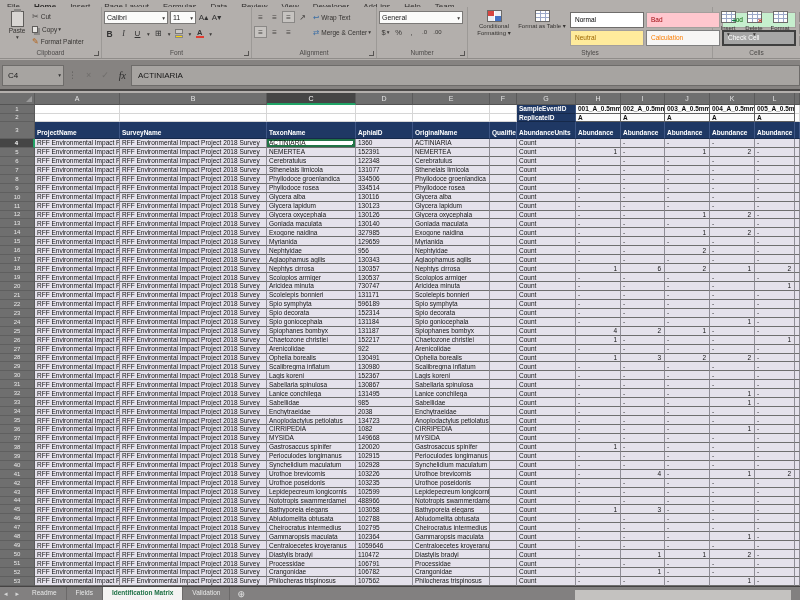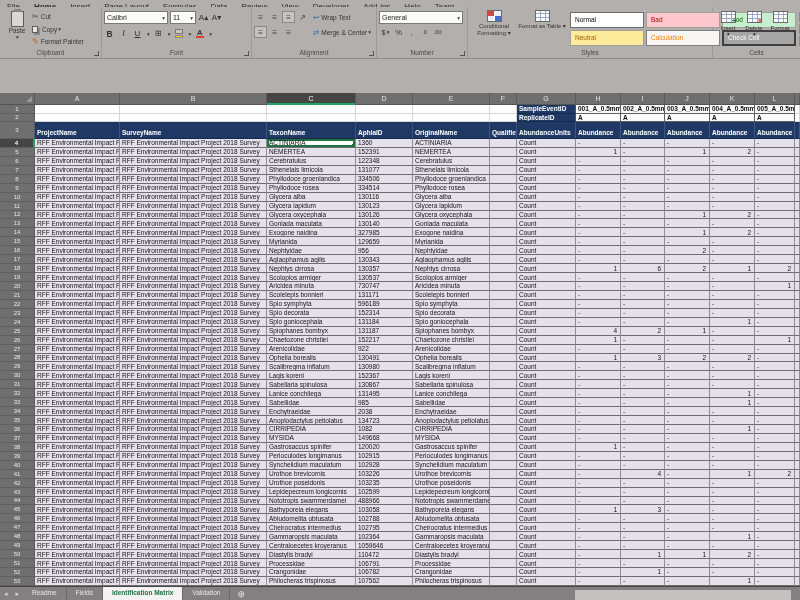--- a/index.html
+++ b/index.html
@@ -290,20 +290,33 @@
         </div>
         <div class="cellsbtn">
           <span class="grid-ic"></span>
           <span class="lbl">Format</span>
         </div>
       </div>
       <div class="glabel">Cells</div>
     </div>
   </div>
 
+  <div class="fbar">
+    <div class="namebox">
+      <span class="nbtext">C4</span>
+      <span class="dd">▾</span>
+    </div>
+    <span class="fb-sep">⋮</span>
+    <span class="fb-ic">×</span>
+    <span class="fb-ic">✓</span>
+    <span class="fb-fx">fx</span>
+    <div class="fb-input">
+      <span>ACTINIARIA</span>
+    </div>
+  </div>
 
   <div id="sheet">
       <div class="colhdr">
         <div class="ch-cell corner" style="width: 35px;"></div>
         <div class="ch-cell" style="width: 85px;">A</div>
         <div class="ch-cell" style="width: 147px;">B</div>
         <div class="ch-cell ch-sel" style="width: 89px;">C</div>
         <div class="ch-cell" style="width: 57px;">D</div>
         <div class="ch-cell" style="width: 77px;">E</div>
         <div class="ch-cell" style="width: 27px;">F</div>

